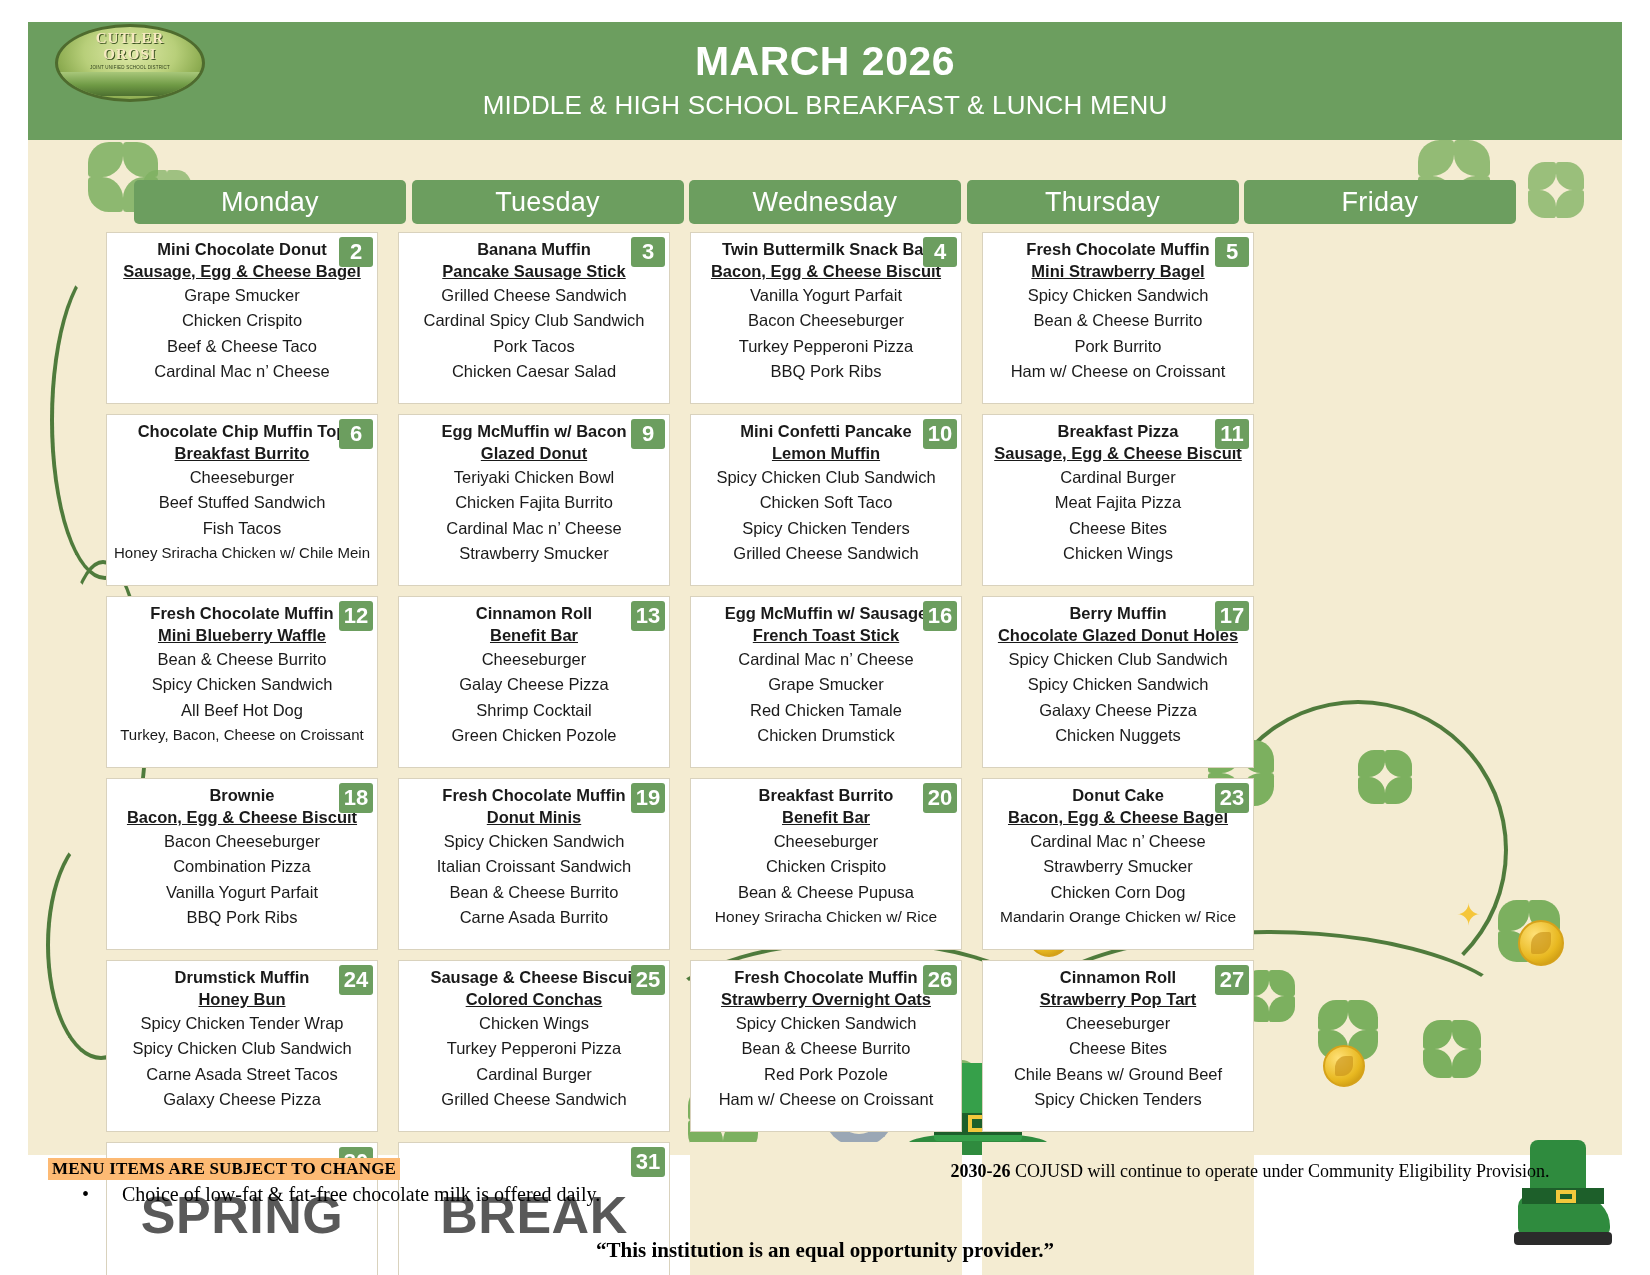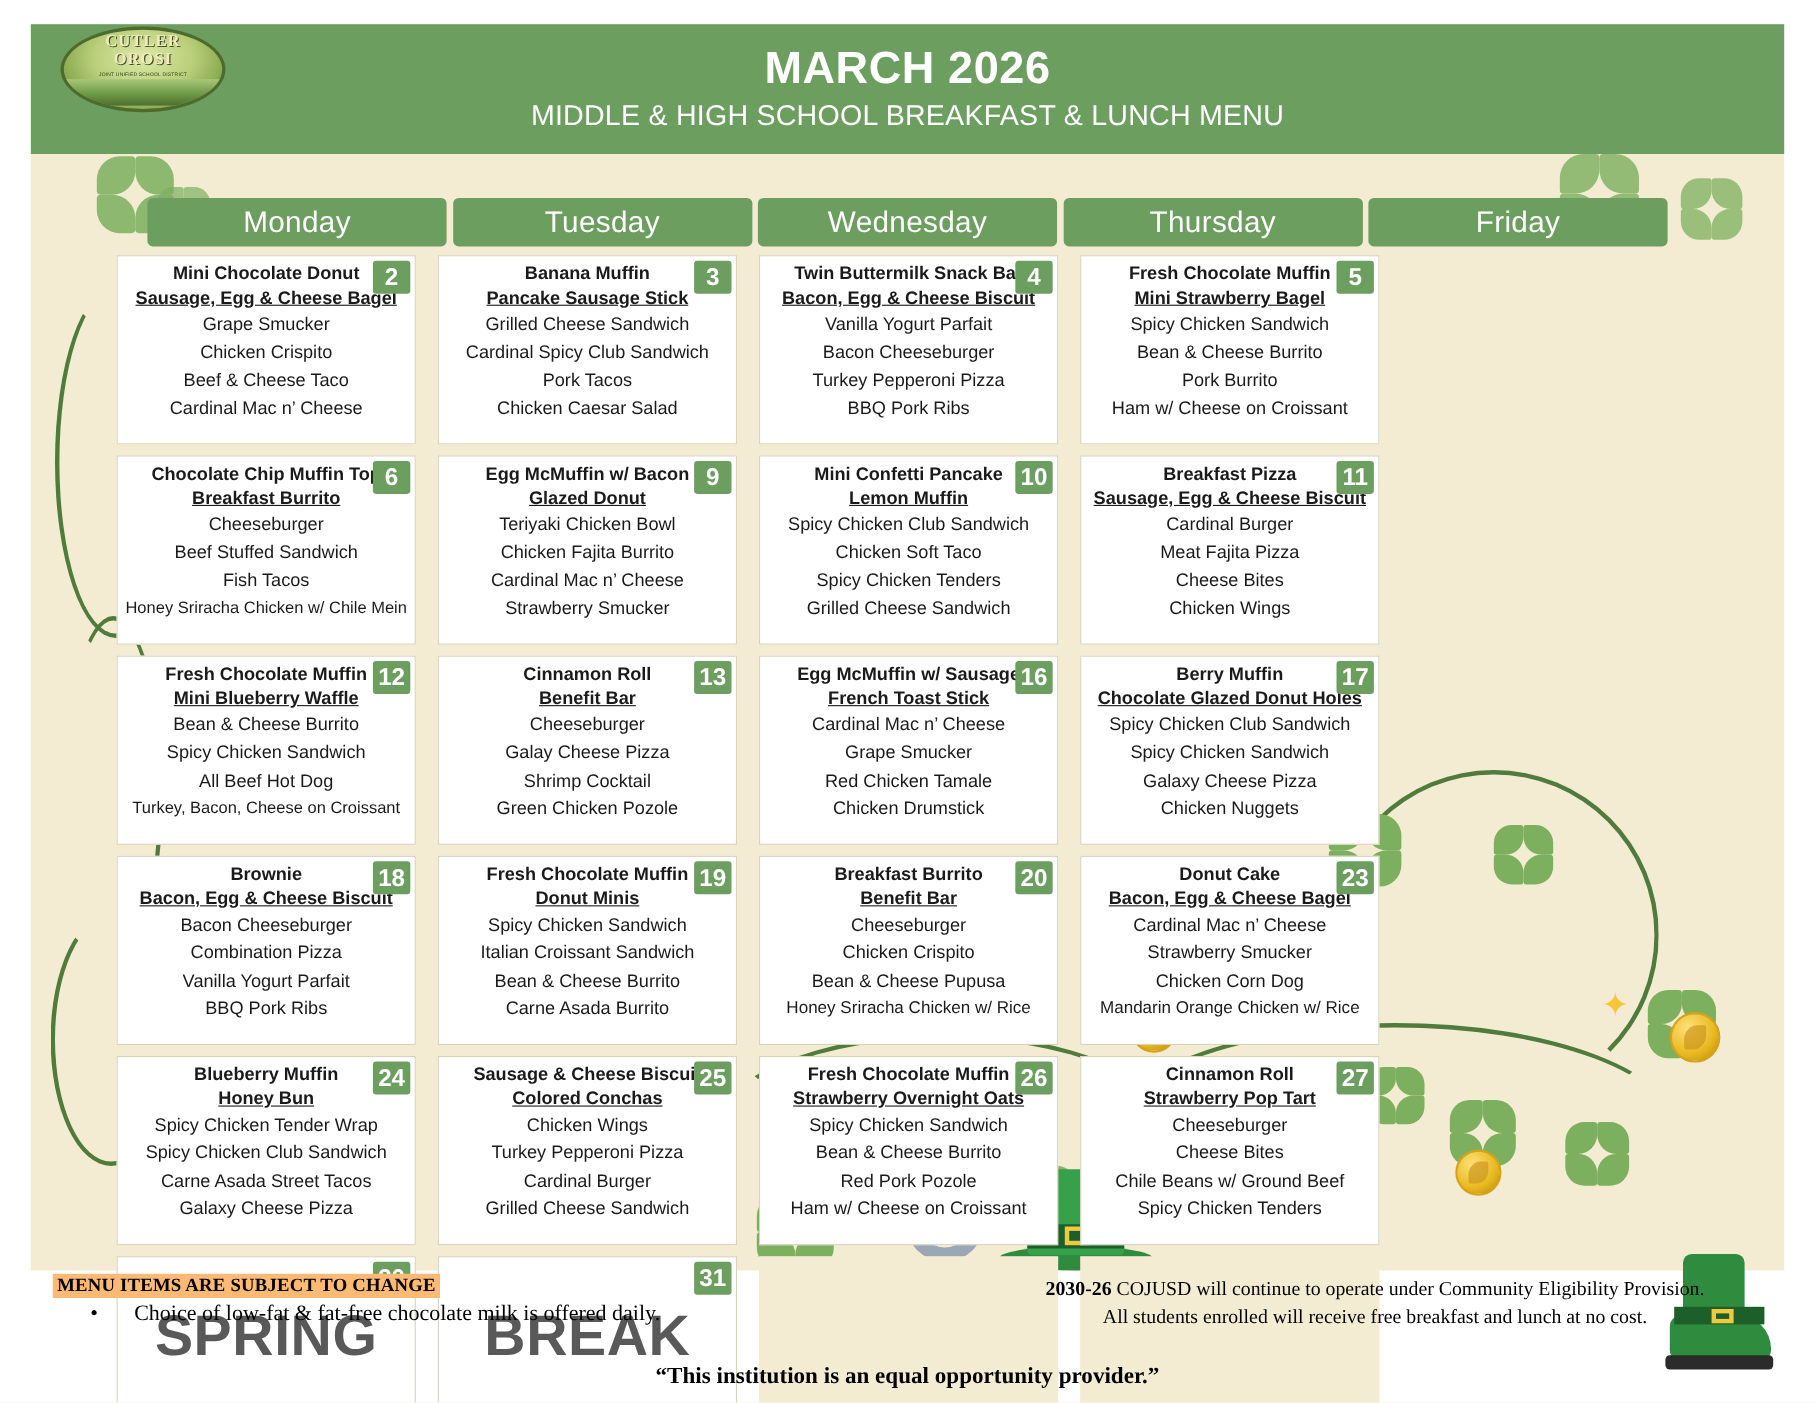--- a/index.html
+++ b/index.html
@@ -578,21 +578,21 @@
         <div class="bk2">Bacon, Egg &amp; Cheese Bagel</div>
         <div class="ln">Cardinal Mac n’ Cheese</div>
         <div class="ln">Strawberry Smucker</div>
         <div class="ln">Chicken Corn Dog</div>
         <div class="ln" style="font-size:15.5px;">Mandarin Orange Chicken w/ Rice</div>
       </div>
     </div>
     <div class="cell">
       <div class="daynum">24</div>
       <div class="items">
-        <div class="bk1">Blueberry Muffin</div>
+        <div class="bk1">Drumstick Muffin</div>
         <div class="bk2">Honey Bun</div>
         <div class="ln">Spicy Chicken Tender Wrap</div>
         <div class="ln">Spicy Chicken Club Sandwich</div>
         <div class="ln">Carne Asada Street Tacos</div>
         <div class="ln">Galaxy Cheese Pizza</div>
       </div>
     </div>
     <div class="cell">
       <div class="daynum">25</div>
       <div class="items">
@@ -642,16 +642,15 @@
 </div>
 
 <div class="footer">
   <div class="subject">MENU ITEMS ARE SUBJECT TO CHANGE</div>
   <div class="milk">
     <span class="bullet">•</span>
     <span class="txt">Choice of low-fat &amp; fat-free chocolate milk is offered daily.</span>
   </div>
   <div class="cep">
     <div><b>2030-26</b><span> COJUSD will continue to operate under Community Eligibility Provision.</span></div>
-    <div>All students enrolled will receive free breakfast and lunch at no cost.</div>
   </div>
   <div class="equal">“This institution is an equal opportunity provider.”</div>
 </div>
 
 </body></html>

